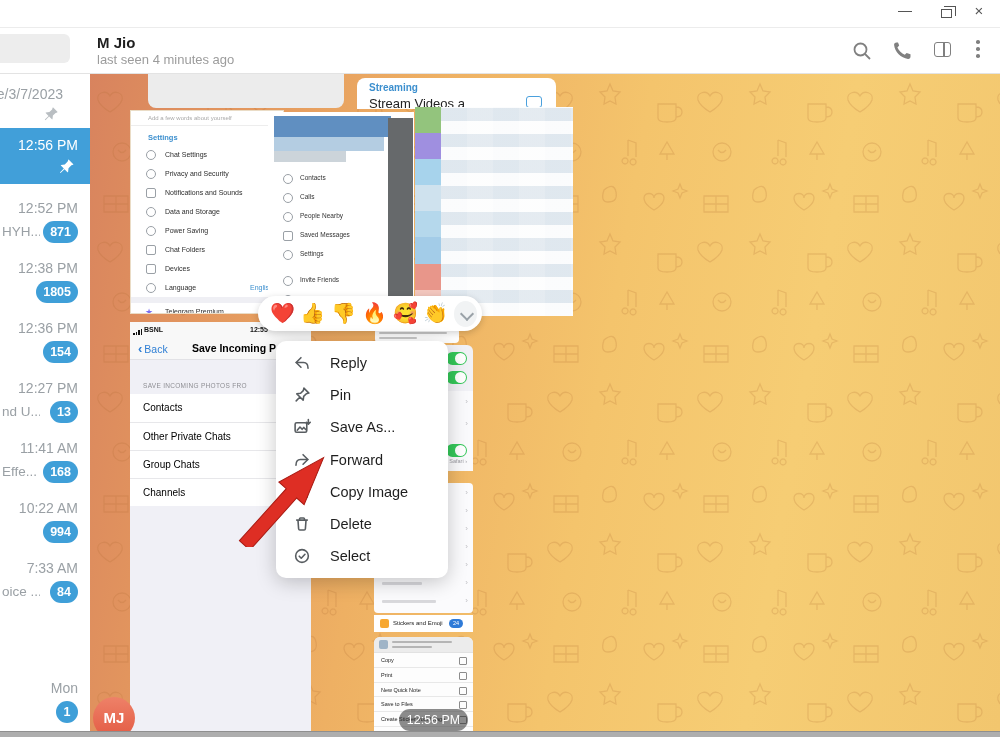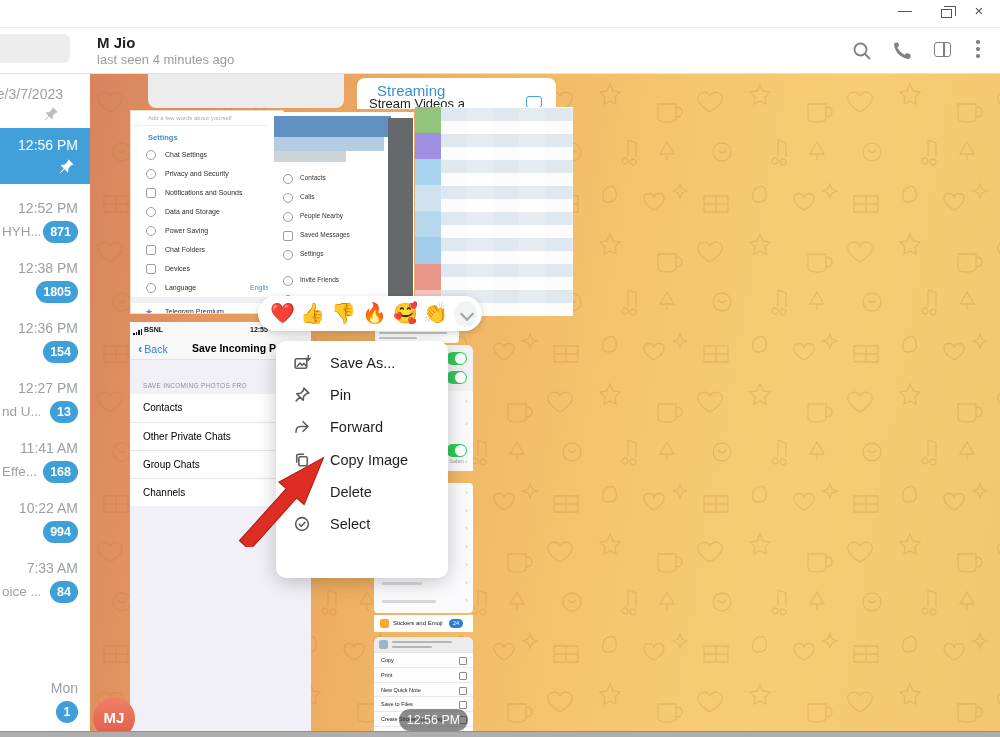--- a/index.html
+++ b/index.html
@@ -40,21 +40,21 @@
   .sb-item .p { position:absolute; left:2px; top:34px; font-size:13.5px; color:#9aa0a5; white-space:nowrap; overflow:hidden; width:38px; }
   .badge { position:absolute; right:12px; top:31px; min-width:22px; height:22px; background:#3f9fd8; border-radius:11px; color:#fff; font-size:12.5px; font-weight:bold; line-height:22px; text-align:center; padding:0 7px; }
 
   
   .chatbg { left:90px; top:74px; width:910px; height:657px; background:linear-gradient(100deg,#d8835e 0%,#e2955e 14%,#eeb063 34%,#f4c46c 55%,#f6cd74 75%,#f2c66e 100%); z-index:1; }
   .doodles { position:absolute; left:0; top:0; width:100%; height:100%; opacity:.55; }
 
   
   .msg-gray-top { left:148px; top:74px; width:196px; height:34px; background:#ececec; border-radius:0 0 8px 8px; z-index:5; }
   .linkcard { left:357px; top:78px; width:199px; height:31px; background:#fff; border-radius:8px 8px 0 0; z-index:5; overflow:hidden; }
-  .linkcard .site { position:absolute; left:20px; top:4px; color:#3c8fce; font-size:15px; font-weight:normal; }
+  .linkcard .site { position:absolute; left:12px; top:4px; color:#3c8fce; font-size:10px; font-weight:bold; }
   .linkcard .t { position:absolute; left:12px; top:18px; color:#222; font-size:13px; white-space:nowrap; }
   .linkcard .ic { position:absolute; right:14px; top:18px; width:16px; height:12px; border:1.6px solid #4aa0dd; border-radius:3px; }
 
   
   .shot1 { left:130px; top:110px; width:154px; height:204px; background:#fff; z-index:6; border:1px solid #eadcc6; overflow:hidden; }
   .s1-bio { height:15px; border-bottom:1px solid #ededed; font-size:6px; color:#a9a9a9; line-height:15px; padding-left:17px; white-space:nowrap; }
   .s1-sec { font-size:7.5px; color:#3c8fce; font-weight:bold; padding:7px 0 3px 17px; }
   .s1-row { position:relative; height:19px; line-height:19px; font-size:7px; color:#2c2c2c; padding-left:34px; white-space:nowrap; }
   .s1-row::before { content:""; position:absolute; left:15px; top:5px; width:8px; height:8px; border:1px solid #9aa0a6; border-radius:50%; }
   .s1-row.sq::before { border-radius:2px; }
@@ -395,31 +395,38 @@
     <span class="emo">👎</span>
     <span class="emo">🔥</span>
     <span class="emo">🥰</span>
     <span class="emo">👏</span>
     <span class="rx-more"></span>
   </div>
 
   <div class="abs ctxmenu">
     <div class="mi">
       <svg viewBox="0 0 17 17">
+          <polyline points="7.5,3.5 3,8 7.5,12.5"></polyline>
+          <path d="M3 8 H10 C13.2 8 14.2 10 14.2 13.5"></path>
+        </svg>
+      <span class="lbl">Reply</span>
+    </div>
+    <div class="mi">
+      <svg viewBox="0 0 17 17">
+          <path d="M10.3 2 L15 6.7 L12.6 7.3 L10.1 9.8 L9.6 13.4 L6.6 10.4 L3 14 L6.6 10.4 L3.6 7.4 L7.2 6.9 L9.7 4.4 Z"></path>
+        </svg>
+      <span class="lbl">Pin</span>
+    </div>
+    <div class="mi">
+      <svg viewBox="0 0 17 17">
           <rect x="2" y="4.5" width="11" height="9" rx="1.5"></rect>
           <path d="M4 11.5 l2.6-3 2 2.2 1.6-1.8 1.8 2"></path>
           <path d="M14.5 1.5 v4.2 M12.7 4 l1.8 1.8 1.8-1.8"></path>
         </svg>
       <span class="lbl">Save As...</span>
-    </div>
-    <div class="mi">
-      <svg viewBox="0 0 17 17">
-          <path d="M10.3 2 L15 6.7 L12.6 7.3 L10.1 9.8 L9.6 13.4 L6.6 10.4 L3 14 L6.6 10.4 L3.6 7.4 L7.2 6.9 L9.7 4.4 Z"></path>
-        </svg>
-      <span class="lbl">Pin</span>
     </div>
     <div class="mi">
       <svg viewBox="0 0 17 17">
           <polyline points="9.5,3.5 14,8 9.5,12.5"></polyline>
           <path d="M14 8 H7 C3.8 8 2.8 10 2.8 13.5"></path>
         </svg>
       <span class="lbl">Forward</span>
     </div>
     <div class="mi">
       <svg viewBox="0 0 17 17">

